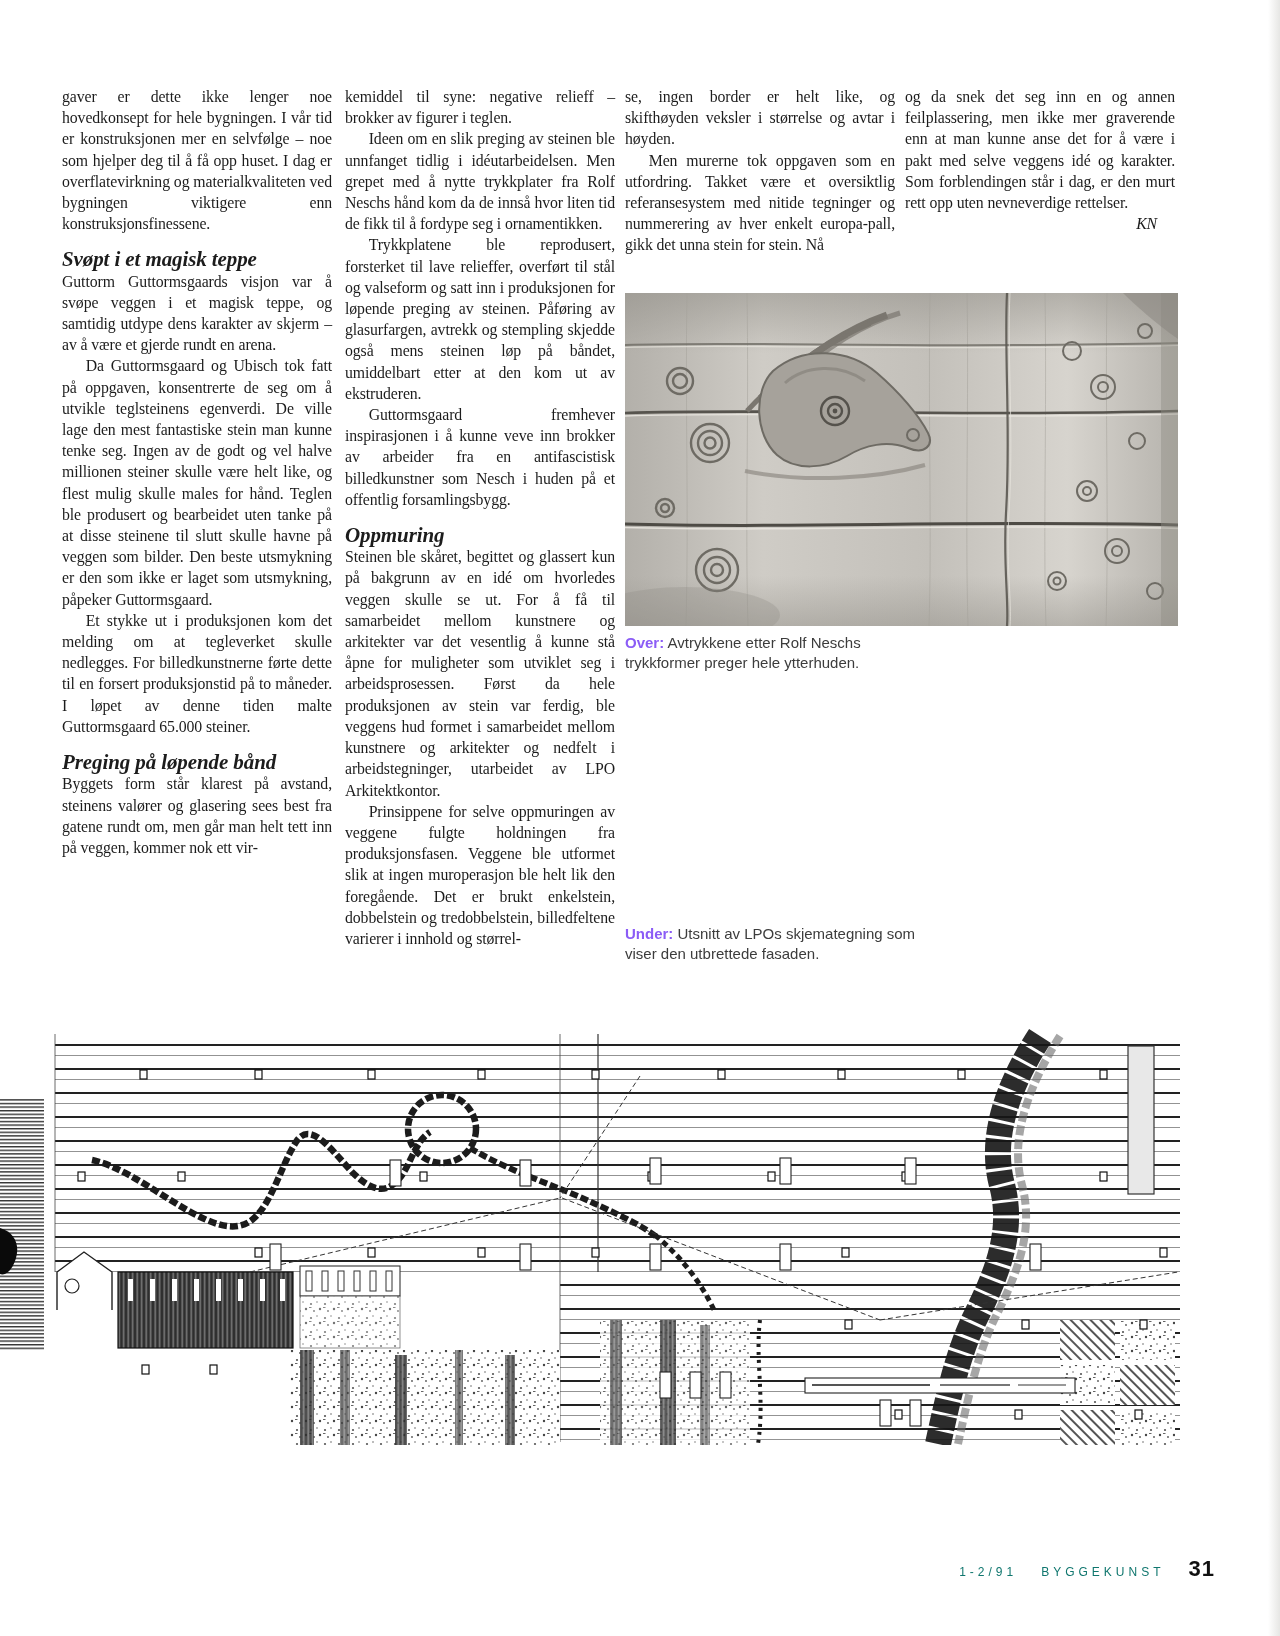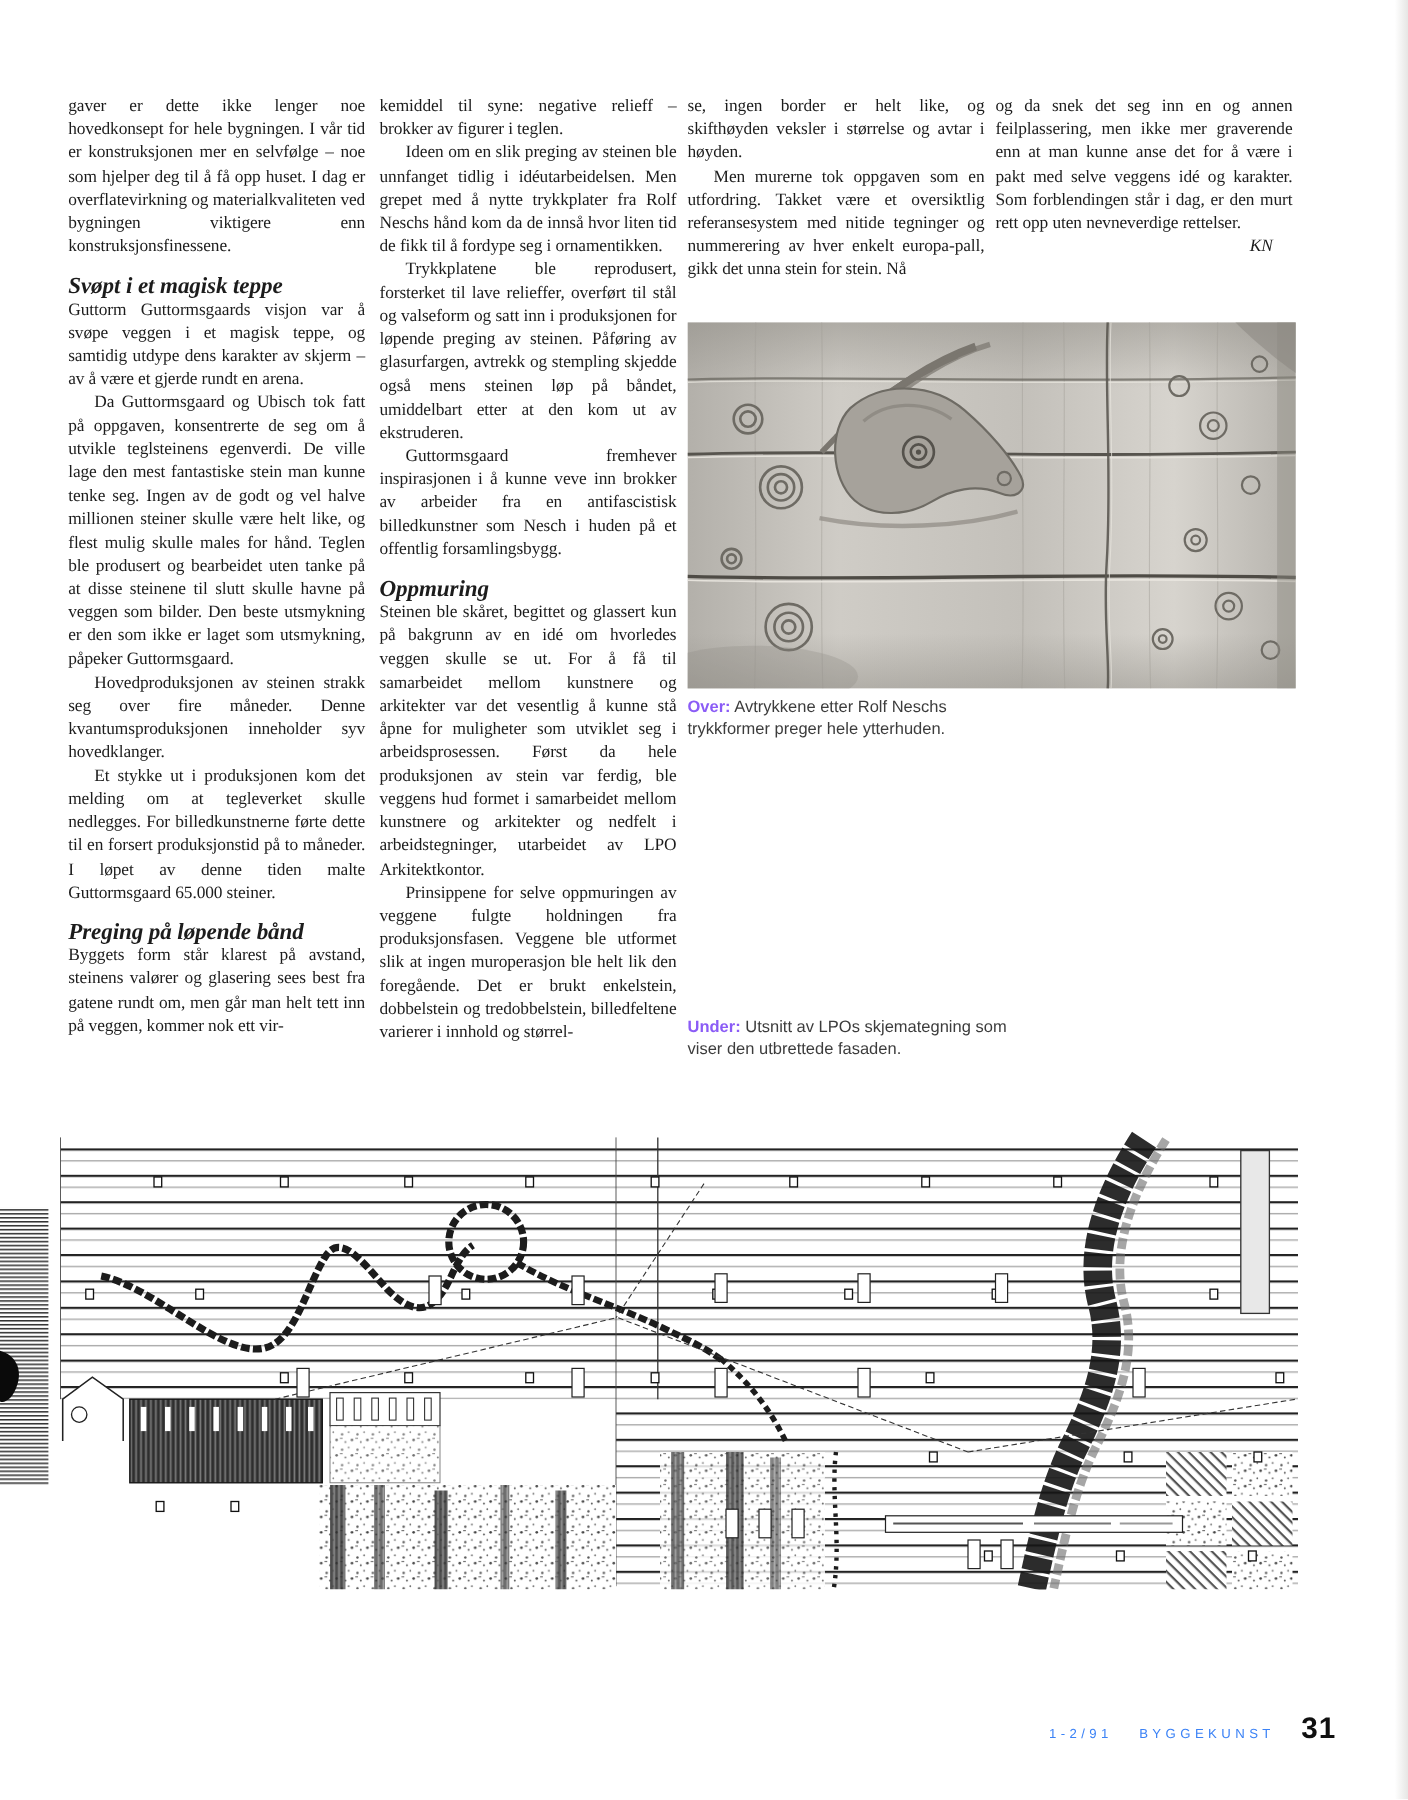--- a/index.html
+++ b/index.html
@@ -24,34 +24,33 @@
        font-size:15px;line-height:20px;color:#3c3c3c;text-align:left;}
   .caption .cap-label{font-weight:bold;color:#8b5cf6;}
   #capOver{top:633px;}
   #capUnder{top:924px;}
   
   .drawing{position:absolute;left:0;top:1020px;width:1180px;height:425px;}
   .drawing svg{display:block;width:100%;height:100%;}
   
   .footer{position:absolute;top:1556px;left:880px;width:335px;display:flex;align-items:baseline;
        justify-content:flex-end;gap:24px;font-family:"Liberation Sans",sans-serif;}
-  .footer .mag{font-size:12px;letter-spacing:4px;color:#3b82f6;white-space:nowrap;}
-  .footer .pg{font-size:27px;font-weight:bold;color:#101010;letter-spacing:1px;}
+  .footer .mag{font-size:12px;letter-spacing:4px;color:#0f766e;white-space:nowrap;}
+  .footer .pg{font-size:22px;font-weight:bold;color:#101010;letter-spacing:1px;}
 </style>
 </head>
 <body>
 
 <div id="page">
 
   <div class="col" id="col1">
     <p>gaver er dette ikke lenger noe hovedkonsept for hele bygningen. I vår tid er konstruksjonen mer en selvfølge – noe som hjelper deg til å få opp huset. I dag er overflatevirkning og materialkvaliteten ved bygningen viktigere enn konstruksjonsfinessene.</p>
     <p class="shead">Svøpt i et magisk teppe</p>
     <p>Guttorm Guttormsgaards visjon var å svøpe veggen i et magisk teppe, og samtidig utdype dens karakter av skjerm – av å være et gjerde rundt en arena.</p>
     <p class="ind">Da Guttormsgaard og Ubisch tok fatt på oppgaven, konsentrerte de seg om å utvikle teglsteinens egenverdi. De ville lage den mest fantastiske stein man kunne tenke seg. Ingen av de godt og vel halve millionen steiner skulle være helt like, og flest mulig skulle males for hånd. Teglen ble produsert og bearbeidet uten tanke på at disse steinene til slutt skulle havne på veggen som bilder. Den beste utsmykning er den som ikke er laget som utsmykning, påpeker Guttormsgaard.</p>
-    <p class="ind">Hovedproduksjonen av steinen strakk seg over fire måneder. Denne kvantumsproduksjonen inneholder syv hovedklanger.</p>
     <p class="ind">Et stykke ut i produksjonen kom det melding om at tegleverket skulle nedlegges. For billedkunstnerne førte dette til en forsert produksjonstid på to måneder. I løpet av denne tiden malte Guttormsgaard 65.000 steiner.</p>
     <p class="shead">Preging på løpende bånd</p>
     <p>Byggets form står klarest på avstand, steinens valører og glasering sees best fra gatene rundt om, men går man helt tett inn på veggen, kommer nok ett vir-</p>
   </div>
 
   <div class="col" id="col2">
     <p>kemiddel til syne: negative relieff – brokker av figurer i teglen.</p>
     <p class="ind">Ideen om en slik preging av steinen ble unnfanget tidlig i idéutarbeidelsen. Men grepet med å nytte trykkplater fra Rolf Neschs hånd kom da de innså hvor liten tid de fikk til å fordype seg i ornamentikken.</p>
     <p class="ind">Trykkplatene ble reprodusert, forsterket til lave relieffer, overført til stål og valseform og satt inn i produksjonen for løpende preging av steinen. Påføring av glasurfargen, avtrekk og stempling skjedde også mens steinen løp på båndet, umiddelbart etter at den kom ut av ekstruderen.</p>
     <p class="ind">Guttormsgaard fremhever inspirasjonen i å kunne veve inn brokker av arbeider fra en antifascistisk billedkunstner som Nesch i huden på et offentlig forsamlingsbygg.</p>

